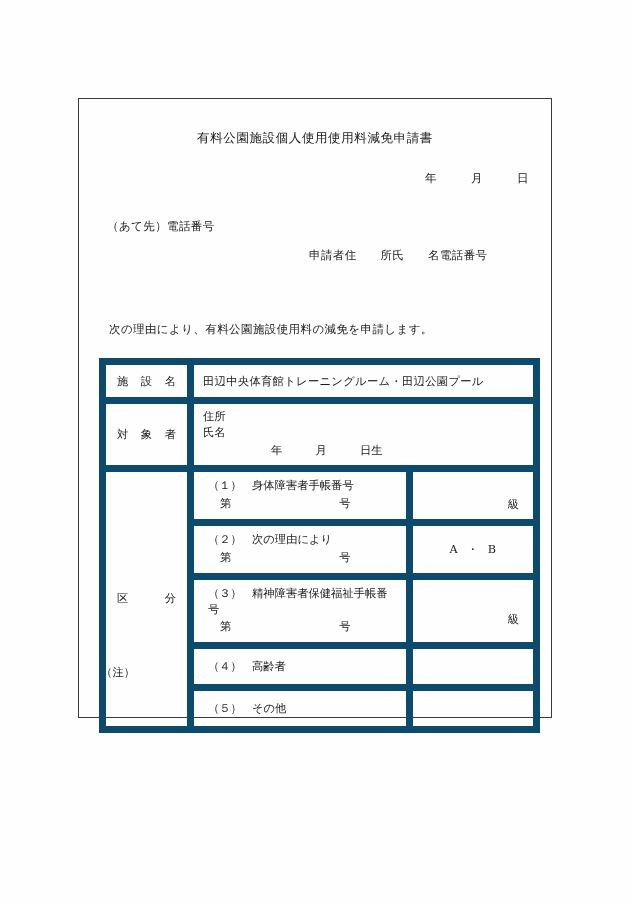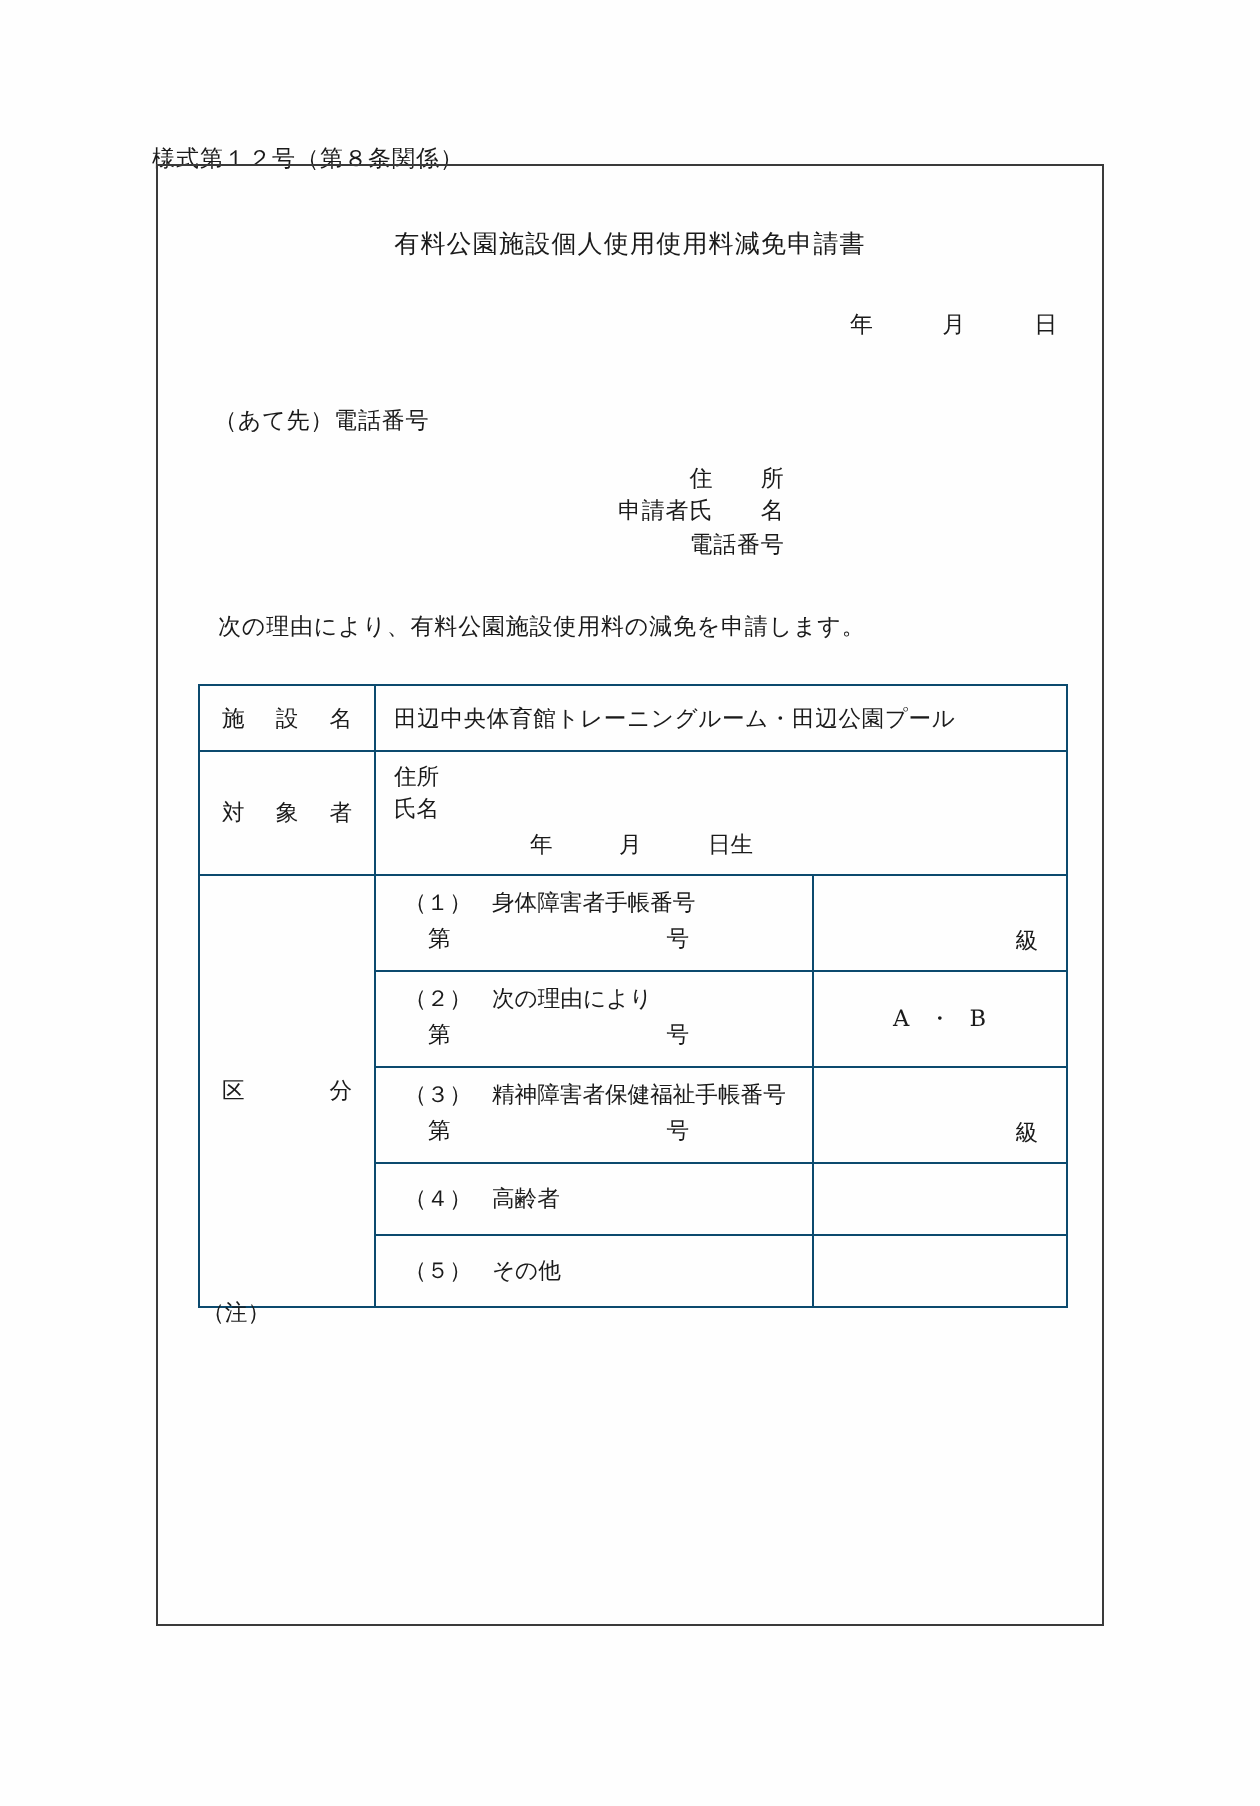--- a/index.html
+++ b/index.html
@@ -32,23 +32,23 @@
     top: 72px;
     font-size: 11.5px;
     letter-spacing: 0.5px;
     white-space: nowrap;
   }
 
   
   .frame {
     position: absolute;
     left: 78px;
-    top: 82px;
+    top: 98px;
     width: 474px;
-    height: 731px;
+    height: 620px;
     border: 1.3px solid #3a3a3a;
     box-sizing: border-box;
   }
 
   .doc-title {
     position: absolute;
     left: 0;
     right: 0;
     top: 31px;
     text-align: center;
@@ -82,22 +82,22 @@
     display: flex;
     align-items: center;
   }
   .applicant-label {
     letter-spacing: 0.4px;
     padding-right: 0;
     white-space: nowrap;
   }
   .applicant-fields {
     display: flex;
-    flex-direction: column;
     line-height: 1.42;
+    font-family: Liberation Serif, serif;
   }
   .applicant-fields span {
     white-space: nowrap;
     letter-spacing: 0.4px;
   }
 
   .statement {
     position: absolute;
     left: 30px;
     top: 223px;
@@ -109,21 +109,21 @@
   .tbl {
     position: absolute;
     left: 20px;
     top: 259px;
     width: 434px;
     border-collapse: collapse;
     table-layout: fixed;
     font-size: 11.3px;
   }
   .tbl td {
-    border: 1px solid #0c4a6e;
+    border: 7px solid #0c4a6e;
     padding: 0;
     vertical-align: middle;
   }
   .col-label  { width: 88px; }
   .col-mid    { width: 219px; }
   .col-right  { width: 127px; }
 
   .lbl-spread {
     display: block;
     text-align: justify;
@@ -199,21 +199,20 @@
   .note-body {
     margin-left: 46px;
     text-indent: 1em;
   }
 </style>
 </head>
 <body>
 
 <div class="page">
 
-  <div class="form-number">様式第１２号（第８条関係）</div>
 
   <div class="frame">
 
     <div class="doc-title">有料公園施設個人使用使用料減免申請書</div>
 
     <div class="date-line">
       <span>年</span>
       <span class="gap"></span>
       <span>月</span>
       <span class="gap"></span>

